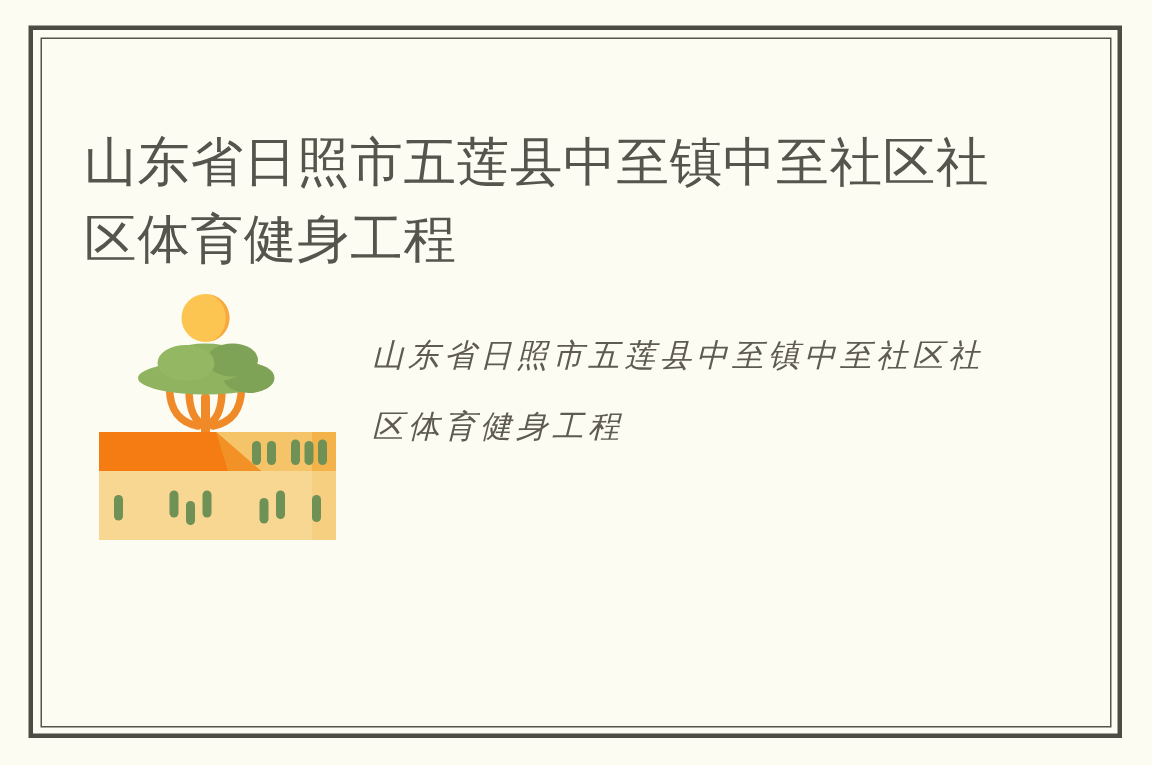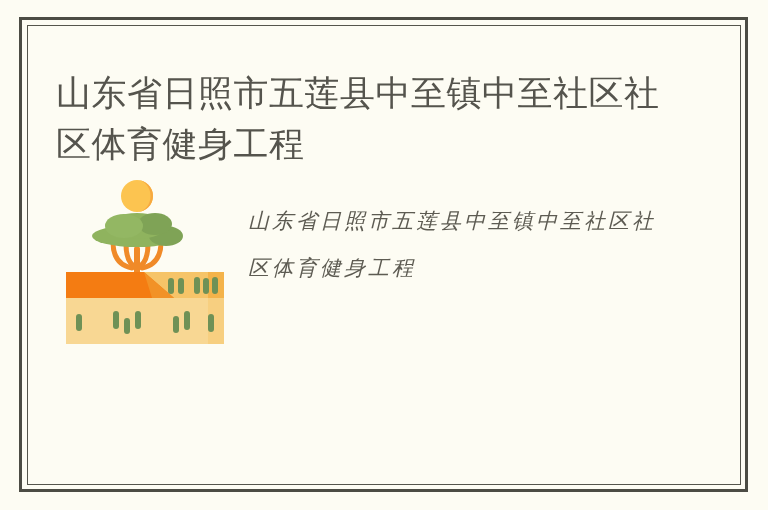--- a/index.html
+++ b/index.html
@@ -40,21 +40,21 @@
     height: 460px;
     border: 1px solid #55554c;
     box-sizing: border-box;
     pointer-events: none;
   }
 
   
   .card-body {
     position: absolute;
     left: 28px;
-    top: 10px;
+    top: 26px;
     width: 712px;
     height: 458px;
     box-sizing: border-box;
   }
 
   .page-title {
     position: absolute;
     left: 28px;
     top: 34px;
     width: 620px;

